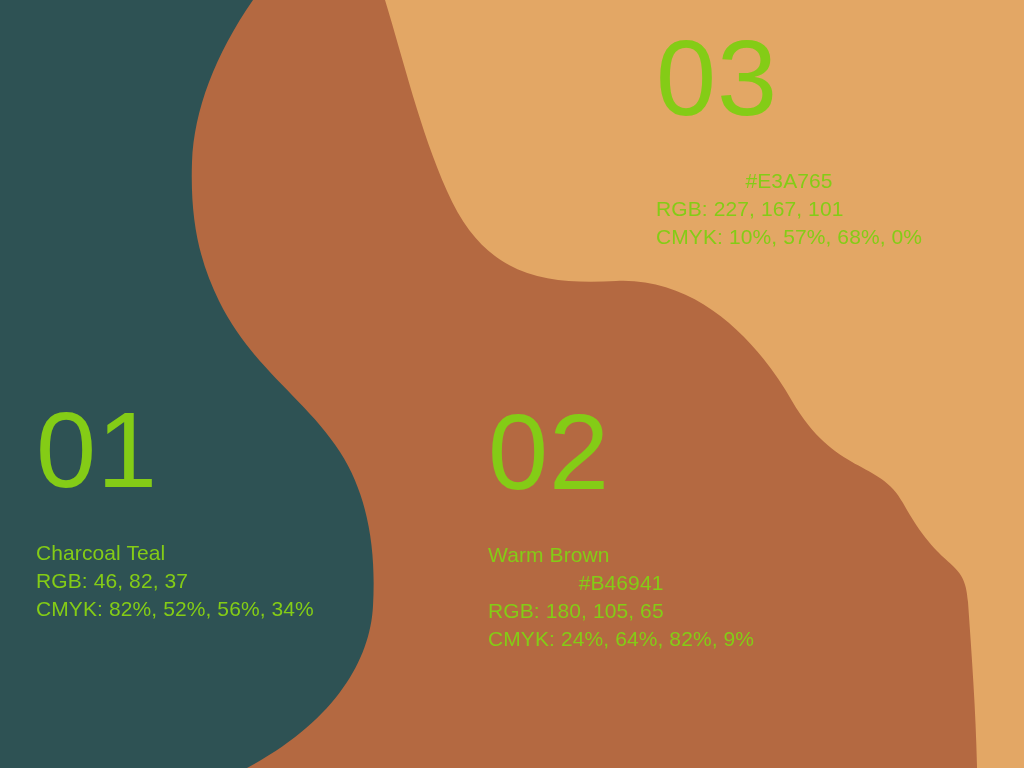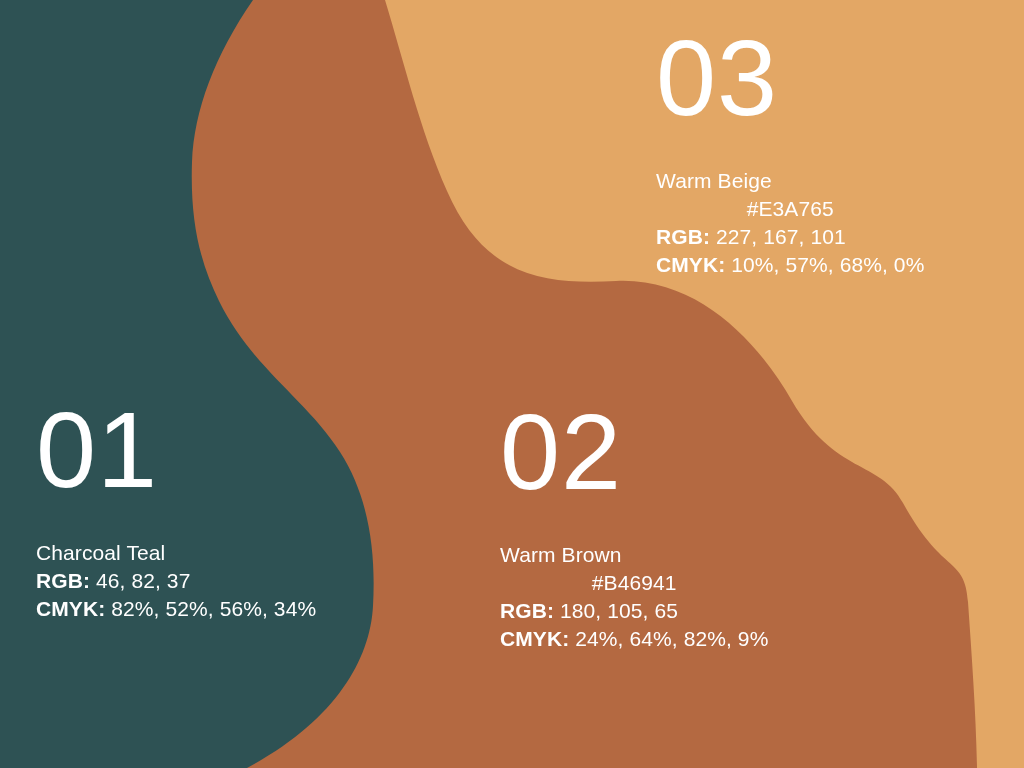--- a/index.html
+++ b/index.html
@@ -18,21 +18,21 @@
   }
   #bg-svg {
     position: absolute;
     top: 0; left: 0;
     width: 1024px;
     height: 768px;
     display: block;
   }
   .swatch-block {
     position: absolute;
-    color: #ffffff;
+    color: #84cc16;
   }
   .swatch-number {
     font-size: 108px;
     font-weight: 300;
     line-height: 1;
     letter-spacing: 1px;
     white-space: nowrap;
     font-family: "Liberation Sans", sans-serif;
   }
   .swatch-details {
@@ -46,33 +46,33 @@
     letter-spacing: 0.1px;
   }
   .detail-line.is-name {
     font-weight: 400;
   }
   .detail-line.is-hex {
     font-weight: 400;
     text-align: center;
   }
   .detail-label {
-    font-weight: 700;
+    font-weight: 400;
   }
   .detail-value {
     font-weight: 400;
     margin-top: 26px;
   }
 
   
   #block-01 { left: 36px; top: 396px; }
   #block-01 .swatch-details { margin-top: 35px; }
 
   
-  #block-02 { left: 500px; top: 398px; }
+  #block-02 { left: 488px; top: 398px; }
   #block-02 .swatch-details { margin-top: 35px; }
 
   
   #block-03 { left: 656px; top: 24px; }
   #block-03 .swatch-details { margin-top: 35px; }
 </style>
 </head>
 <body>
 
 <div id="stage" style="background: rgb(46, 82, 84);">
@@ -118,20 +118,19 @@
       <div class="detail-line is-name">Warm Brown</div>
       <div class="detail-line is-hex">#B46941</div>
       <div class="detail-line"><span class="detail-label">RGB: </span><span class="detail-value">180, 105, 65</span></div>
       <div class="detail-line"><span class="detail-label">CMYK: </span><span class="detail-value">24%, 64%, 82%, 9%</span></div>
     </div>
   </div>
 
   <div class="swatch-block" id="block-03">
     <div class="swatch-number">03</div>
     <div class="swatch-details">
-      <div class="detail-line is-name">Warm Beige</div>
       <div class="detail-line is-hex">#E3A765</div>
       <div class="detail-line"><span class="detail-label">RGB: </span><span class="detail-value">227, 167, 101</span></div>
       <div class="detail-line"><span class="detail-label">CMYK: </span><span class="detail-value">10%, 57%, 68%, 0%</span></div>
     </div>
   </div>
 
 </div>
 
 </body></html>

